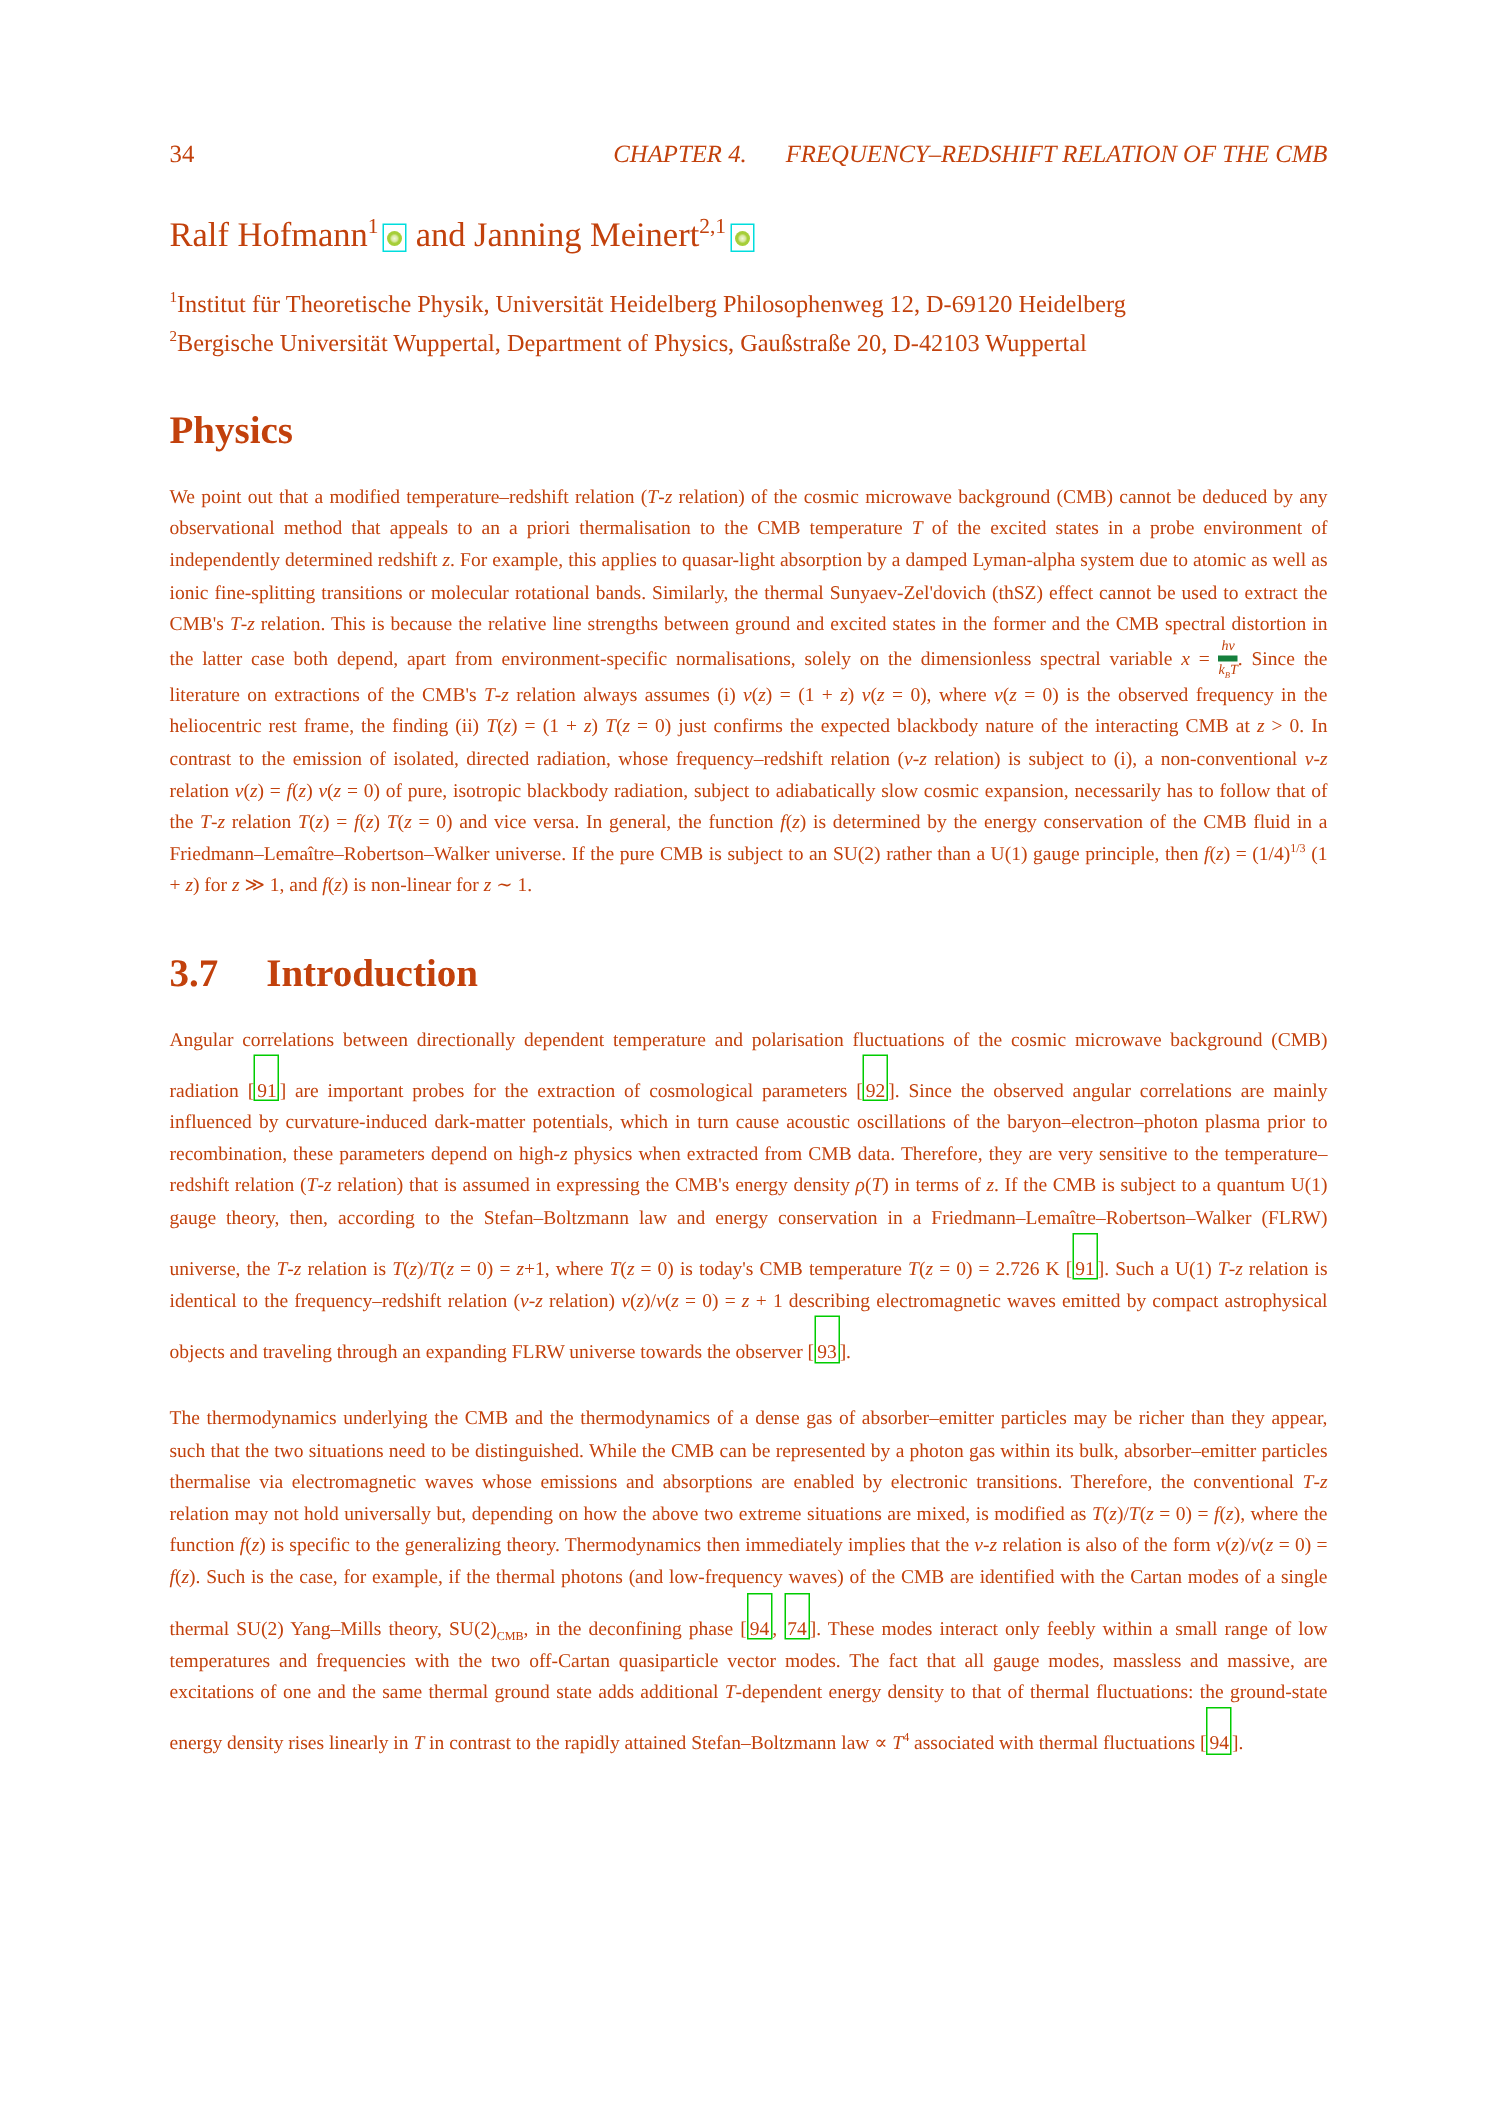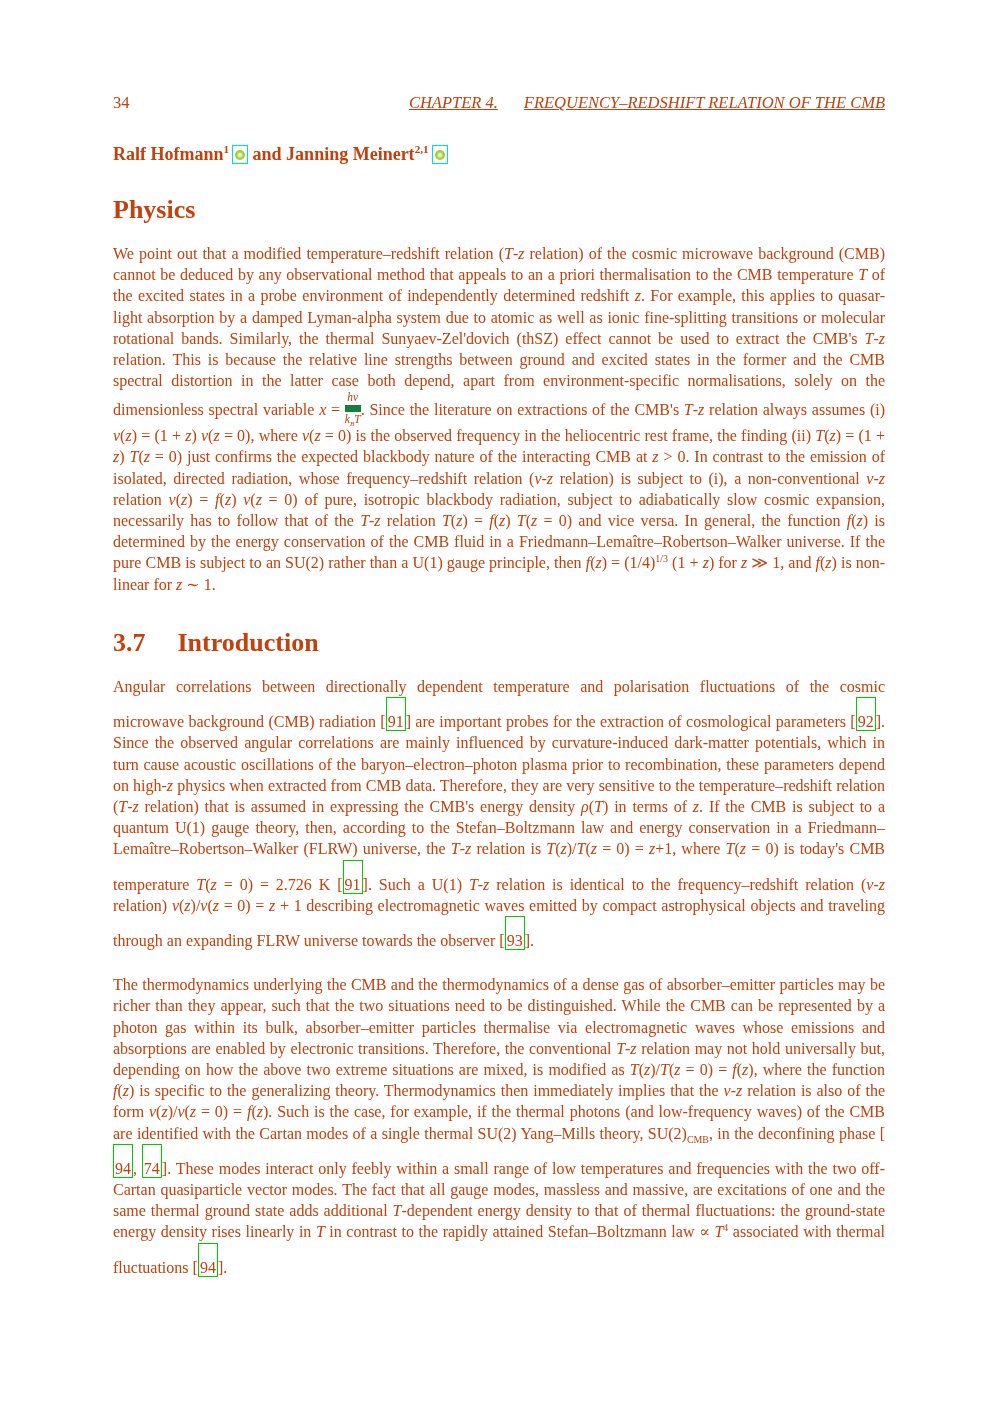--- a/index.html
+++ b/index.html
@@ -8,24 +8,24 @@
     color:#c2410c; font-family:"Liberation Serif","DejaVu Serif",serif;
     overflow:hidden;
     margin-top:26px;
   }
   .content { position:absolute; left:113px; top:0; width:772px; }
 
   .running-header {
     padding-top:67px; display:flex; justify-content:space-between;
     align-items:baseline; font-size:16.5px;
   }
-  .chapter { font-style:italic; white-space:nowrap;text-decoration:underline; }
+  .chapter { font-style:italic; white-space:nowrap; }
   .chapter .chapter-title-text { margin-left:26px; }
 
-  .byline { margin:31px 0 0 0; font-size:18px; font-weight:bold; }
+  .byline { margin:31px 0 0 0; font-size:23px; font-weight:normal; }
   sup { font-size:0.62em; line-height:0; vertical-align:super; }
   sub { font-size:0.62em; line-height:0; vertical-align:sub; }
 
   
   oid {
     display:inline-block; box-sizing:border-box; width:16px; height:19px;
     border:1.6px solid var(--orcid-border,#00dddd);
     vertical-align:-4px; margin-left:3px; position:relative;
   }
   oid::before {
@@ -36,52 +36,56 @@
 
   .affils { margin-top:20px; font-size:16.2px; }
   .affils p { margin:0; line-height:26px; }
 
   h1 { margin:0; font-size:26px; font-weight:bold; }
   .abstract-title { margin-top:30px; }
   .section-title { margin-top:33px; }
   .secnum { margin-right:32px; }
 
   .body {
-    margin:18px 0 0 0; font-size:16px; line-height:21.2px;
+    margin:18px 0 0 0; font-size:13px; line-height:21.2px;
     text-align:justify; text-justify:inter-word;
   }
   .para2 { margin-top:23px; }
 
   
   cref {
     display:inline-block; border:1.3px solid var(--citation-border,#00cc00);
     line-height:1.02; padding:16px 1px 0 1px;
   }
 
   
   ifrac {
     display:inline-block; vertical-align:-0.62em; text-align:center;
     font-size:0.72em; line-height:1.08;
   }
-  ifrac fn { display:block; border-bottom:7px solid #15803d; padding:0 2px 1px 2px; }
+  ifrac fn { display:block; border-bottom:4px solid #15803d; padding:0 2px 1px 2px; }
   ifrac fd { display:block; padding-top:1px; }
 </style>
 </head>
 <body>
 
 <div class="page">
   <div class="content">
 
     <div class="running-header">
       <span>34</span>
       <span class="chapter"><span>CHAPTER 4.</span><span class="chapter-title-text">FREQUENCY–REDSHIFT RELATION OF THE CMB</span></span>
     </div>
 
     <p class="byline">Ralf Hofmann<sup>1</sup><oid></oid> and Janning Meinert<sup>2,1</sup><oid></oid></p>
 
+    <div class="affils">
+      <p><sup>1</sup>Institut für Theoretische Physik, Universität Heidelberg Philosophenweg 12, D-69120 Heidelberg</p>
+      <p><sup>2</sup>Bergische Universität Wuppertal, Department of Physics, Gaußstraße 20, D-42103 Wuppertal</p>
+    </div>
 
     <h1 class="abstract-title">Physics</h1>
 
     <p class="body">We point out that a modified temperature–redshift relation (<i>T</i>-<i>z</i> relation) of the cosmic microwave background (CMB) cannot be deduced by any observational method that appeals to an a priori thermalisation to the CMB temperature <i>T</i> of the excited states in a probe environment of independently determined redshift <i>z</i>. For example, this applies to quasar-light absorption by a damped Lyman-alpha system due to atomic as well as ionic fine-splitting transitions or molecular rotational bands. Similarly, the thermal Sunyaev-Zel'dovich (thSZ) effect cannot be used to extract the CMB's <i>T</i>-<i>z</i> relation. This is because the relative line strengths between ground and excited states in the former and the CMB spectral distortion in the latter case both depend, apart from environment-specific normalisations, solely on the dimensionless spectral variable <i>x</i> = <ifrac><fn><i>hν</i></fn><fd><i>k<sub>B</sub>T</i></fd></ifrac>. Since the literature on extractions of the CMB's <i>T</i>-<i>z</i> relation always assumes (i) <i>ν</i>(<i>z</i>) = (1 + <i>z</i>) <i>ν</i>(<i>z</i> = 0), where <i>ν</i>(<i>z</i> = 0) is the observed frequency in the heliocentric rest frame, the finding (ii) <i>T</i>(<i>z</i>) = (1 + <i>z</i>) <i>T</i>(<i>z</i> = 0) just confirms the expected blackbody nature of the interacting CMB at <i>z</i> &gt; 0. In contrast to the emission of isolated, directed radiation, whose frequency–redshift relation (<i>ν</i>-<i>z</i> relation) is subject to (i), a non-conventional <i>ν</i>-<i>z</i> relation <i>ν</i>(<i>z</i>) = <i>f</i>(<i>z</i>) <i>ν</i>(<i>z</i> = 0) of pure, isotropic blackbody radiation, subject to adiabatically slow cosmic expansion, necessarily has to follow that of the <i>T</i>-<i>z</i> relation <i>T</i>(<i>z</i>) = <i>f</i>(<i>z</i>) <i>T</i>(<i>z</i> = 0) and vice versa. In general, the function <i>f</i>(<i>z</i>) is determined by the energy conservation of the CMB fluid in a Friedmann–Lemaître–Robertson–Walker universe. If the pure CMB is subject to an SU(2) rather than a U(1) gauge principle, then <i>f</i>(<i>z</i>) = (1/4)<sup>1/3</sup> (1 + <i>z</i>) for <i>z</i> ≫ 1, and <i>f</i>(<i>z</i>) is non-linear for <i>z</i> ∼ 1.</p>
 
     <h1 class="section-title"><span class="secnum">3.7</span><span>Introduction</span></h1>
 
     <p class="body">Angular correlations between directionally dependent temperature and polarisation fluctuations of the cosmic microwave background (CMB) radiation [<cref>91</cref>] are important probes for the extraction of cosmological parameters [<cref>92</cref>]. Since the observed angular correlations are mainly influenced by curvature-induced dark-matter potentials, which in turn cause acoustic oscillations of the baryon–electron–photon plasma prior to recombination, these parameters depend on high-<i>z</i> physics when extracted from CMB data. Therefore, they are very sensitive to the temperature–redshift relation (<i>T</i>-<i>z</i> relation) that is assumed in expressing the CMB's energy density <i>ρ</i>(<i>T</i>) in terms of <i>z</i>. If the CMB is subject to a quantum U(1) gauge theory, then, according to the Stefan–Boltzmann law and energy conservation in a Friedmann–Lemaître–Robertson–Walker (FLRW) universe, the <i>T</i>-<i>z</i> relation is <i>T</i>(<i>z</i>)/<i>T</i>(<i>z</i> = 0) = <i>z</i>+1, where <i>T</i>(<i>z</i> = 0) is today's CMB temperature <i>T</i>(<i>z</i> = 0) = 2.726 K [<cref>91</cref>]. Such a U(1) <i>T</i>-<i>z</i> relation is identical to the frequency–redshift relation (<i>ν</i>-<i>z</i> relation) <i>ν</i>(<i>z</i>)/<i>ν</i>(<i>z</i> = 0) = <i>z</i> + 1 describing electromagnetic waves emitted by compact astrophysical objects and traveling through an expanding FLRW universe towards the observer [<cref>93</cref>].</p>
 
     <p class="body para2">The thermodynamics underlying the CMB and the thermodynamics of a dense gas of absorber–emitter particles may be richer than they appear, such that the two situations need to be distinguished. While the CMB can be represented by a photon gas within its bulk, absorber–emitter particles thermalise via electromagnetic waves whose emissions and absorptions are enabled by electronic transitions. Therefore, the conventional <i>T</i>-<i>z</i> relation may not hold universally but, depending on how the above two extreme situations are mixed, is modified as <i>T</i>(<i>z</i>)/<i>T</i>(<i>z</i> = 0) = <i>f</i>(<i>z</i>), where the function <i>f</i>(<i>z</i>) is specific to the generalizing theory. Thermodynamics then immediately implies that the <i>ν</i>-<i>z</i> relation is also of the form <i>ν</i>(<i>z</i>)/<i>ν</i>(<i>z</i> = 0) = <i>f</i>(<i>z</i>). Such is the case, for example, if the thermal photons (and low-frequency waves) of the CMB are identified with the Cartan modes of a single thermal SU(2) Yang–Mills theory, SU(2)<sub>CMB</sub>, in the deconfining phase [<cref>94</cref>, <cref>74</cref>]. These modes interact only feebly within a small range of low temperatures and frequencies with the two off-Cartan quasiparticle vector modes. The fact that all gauge modes, massless and massive, are excitations of one and the same thermal ground state adds additional <i>T</i>-dependent energy density to that of thermal fluctuations: the ground-state energy density rises linearly in <i>T</i> in contrast to the rapidly attained Stefan–Boltzmann law ∝ <i>T</i><sup>4</sup> associated with thermal fluctuations [<cref>94</cref>].</p>

